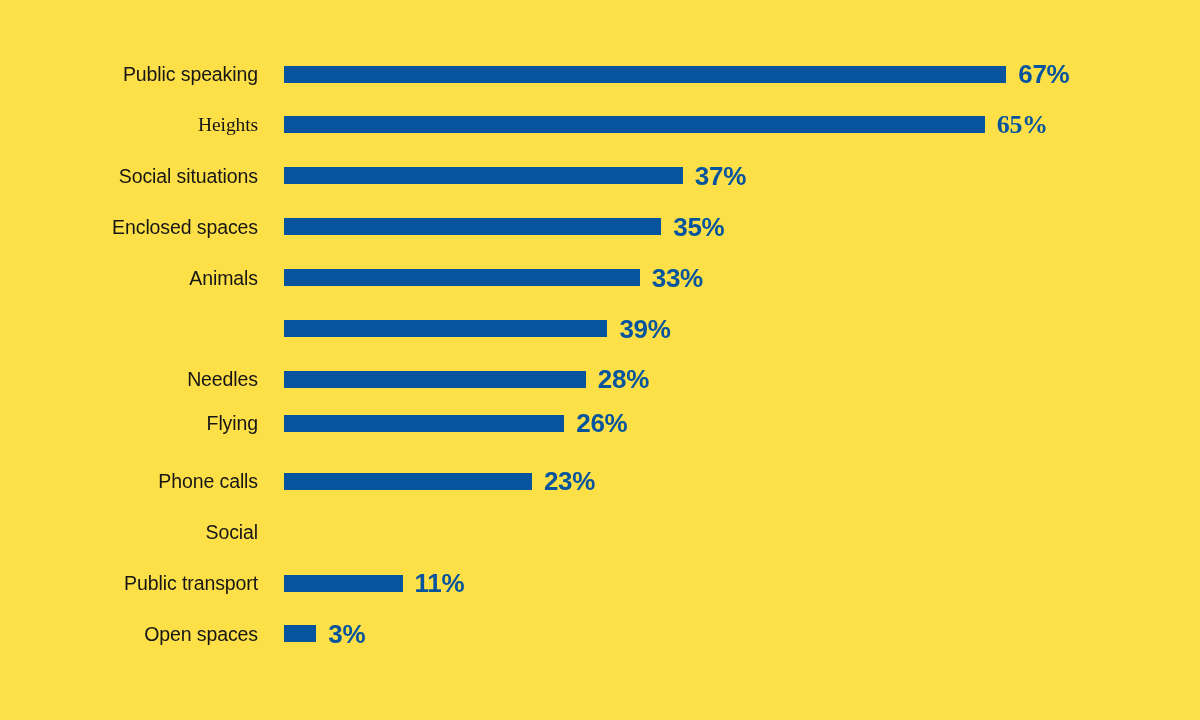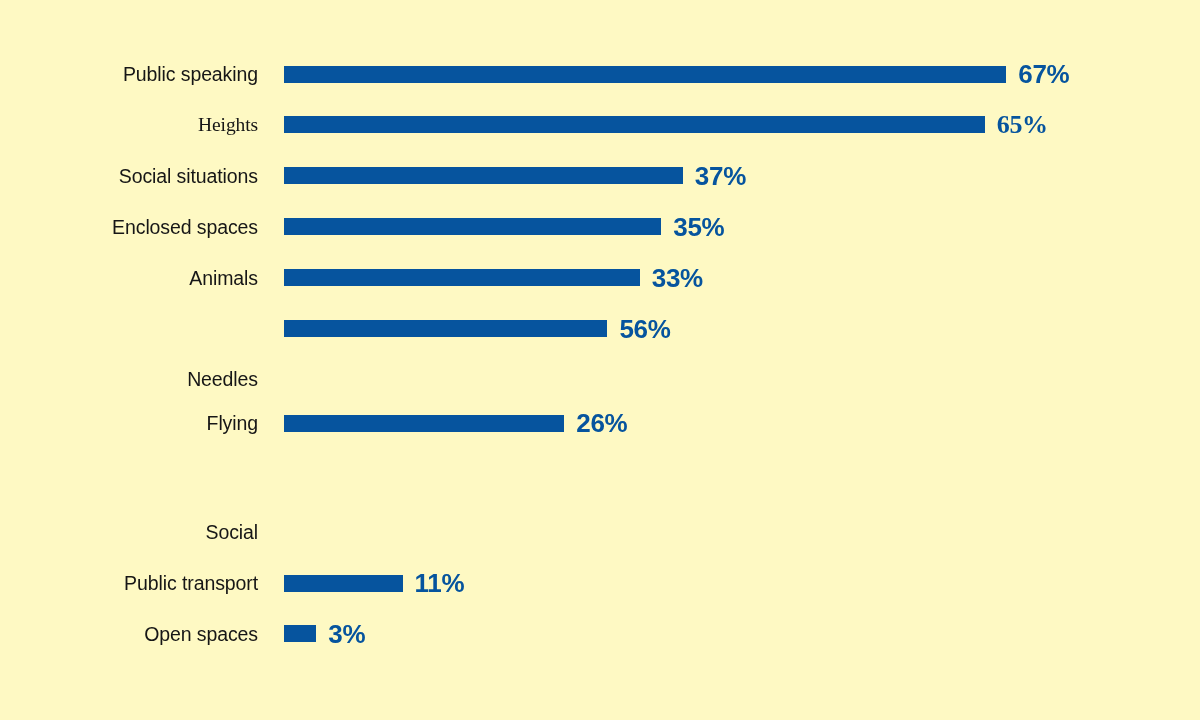--- a/index.html
+++ b/index.html
@@ -74,21 +74,21 @@
     color: #06549E;
     letter-spacing: -0.3px;
     margin-left: 12px;
     white-space: nowrap;
     line-height: 1;
   }
 </style>
 </head>
 <body>
 
-<div id="chart-root" style="background: #fef9c3;">
+<div id="chart-root" style="background: #fde047;">
   <div class="plot-area">
       <div class="bar-row" style="top: 57px;">
         <div class="cat-label" style="color: rgb(22, 22, 22);">Public speaking</div>
         <div class="bar-track">
           <div class="bar" style="background: rgb(6, 84, 158); width: 722.26px;"></div>
           <div class="value-label" style="color: rgb(6, 84, 158);">67%</div>
         </div>
       </div>
       <div class="bar-row" style="top: 107.9px; font-family: Liberation Serif, serif;">
         <div class="cat-label" style="color: rgb(22, 22, 22);">Heights</div>
@@ -114,31 +114,42 @@
       <div class="bar-row" style="top: 260.6px;">
         <div class="cat-label" style="color: rgb(22, 22, 22);">Animals</div>
         <div class="bar-track">
           <div class="bar" style="background: rgb(6, 84, 158); width: 355.74px;"></div>
           <div class="value-label" style="color: rgb(6, 84, 158);">33%</div>
         </div>
       </div>
       <div class="bar-row" style="top: 311.5px;">
         <div class="bar-track">
           <div class="bar" style="background: rgb(6, 84, 158); width: 323.4px;"></div>
-          <div class="value-label" style="color: rgb(6, 84, 158);">56%</div>
+          <div class="value-label" style="color: rgb(6, 84, 158);">39%</div>
         </div>
       </div>
       <div class="bar-row" style="top: 362.4px;">
         <div class="cat-label" style="color: rgb(22, 22, 22);">Needles</div>
+        <div class="bar-track">
+          <div class="bar" style="background: rgb(6, 84, 158); width: 301.84px;"></div>
+          <div class="value-label" style="color: rgb(6, 84, 158);">28%</div>
+        </div>
       </div>
       <div class="bar-row" style="top: 406px;">
         <div class="cat-label" style="color: rgb(22, 22, 22);">Flying</div>
         <div class="bar-track">
           <div class="bar" style="background: rgb(6, 84, 158); width: 280.28px;"></div>
           <div class="value-label" style="color: rgb(6, 84, 158);">26%</div>
+        </div>
+      </div>
+      <div class="bar-row" style="top: 464.2px;">
+        <div class="cat-label" style="color: rgb(22, 22, 22);">Phone calls</div>
+        <div class="bar-track">
+          <div class="bar" style="background: rgb(6, 84, 158); width: 247.94px;"></div>
+          <div class="value-label" style="color: rgb(6, 84, 158);">23%</div>
         </div>
       </div>
       <div class="bar-row" style="top: 515.1px;">
         <div class="cat-label" style="color: rgb(22, 22, 22);">Social</div>
       </div>
       <div class="bar-row" style="top: 566px;">
         <div class="cat-label" style="color: rgb(22, 22, 22);">Public transport</div>
         <div class="bar-track">
           <div class="bar" style="background: rgb(6, 84, 158); width: 118.58px;"></div>
           <div class="value-label" style="color: rgb(6, 84, 158);">11%</div>

